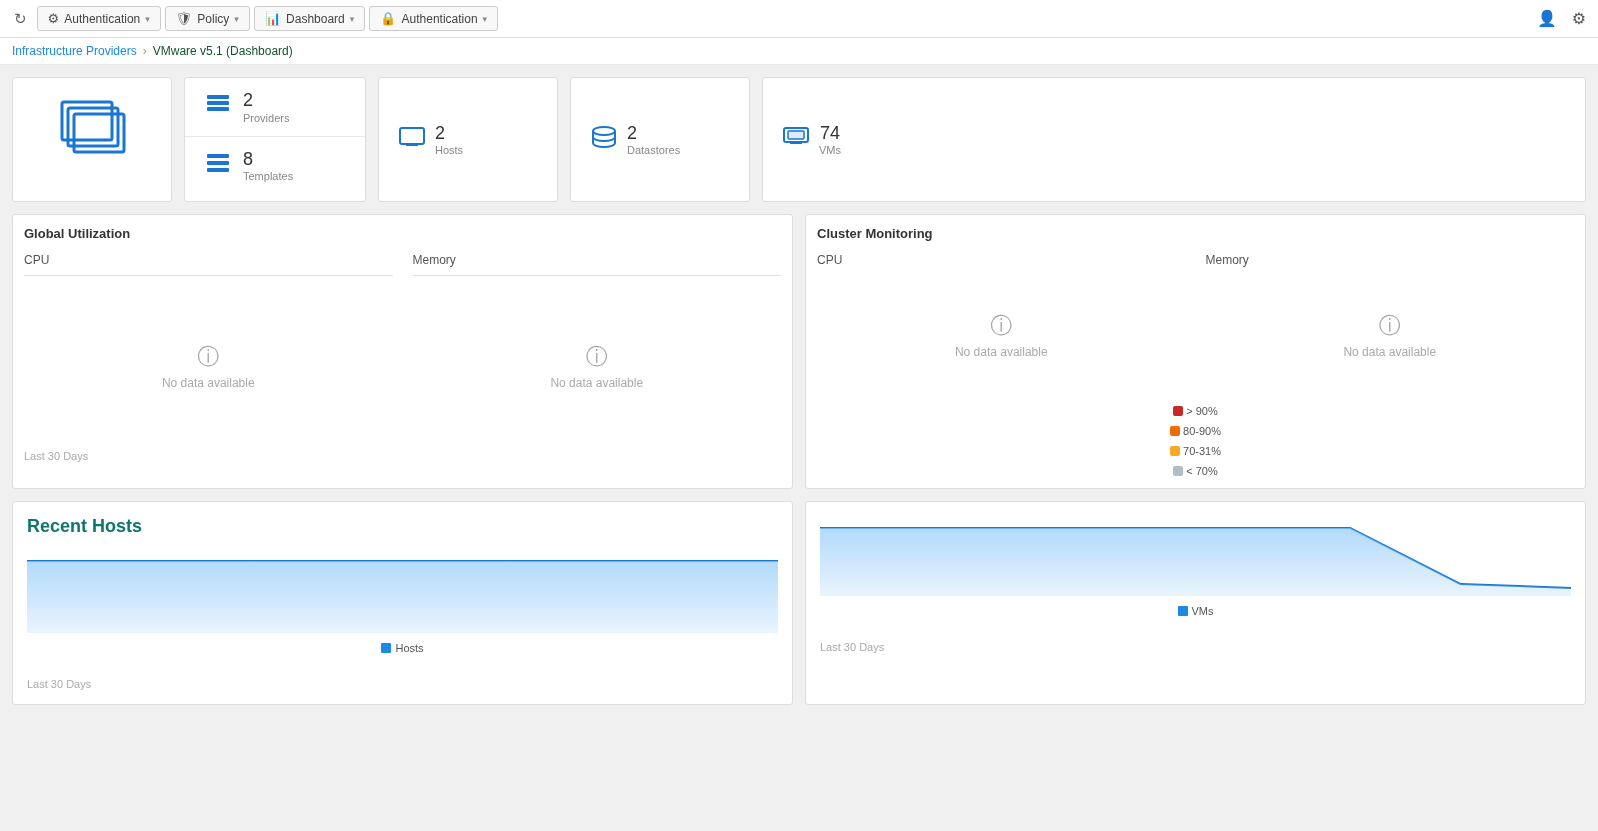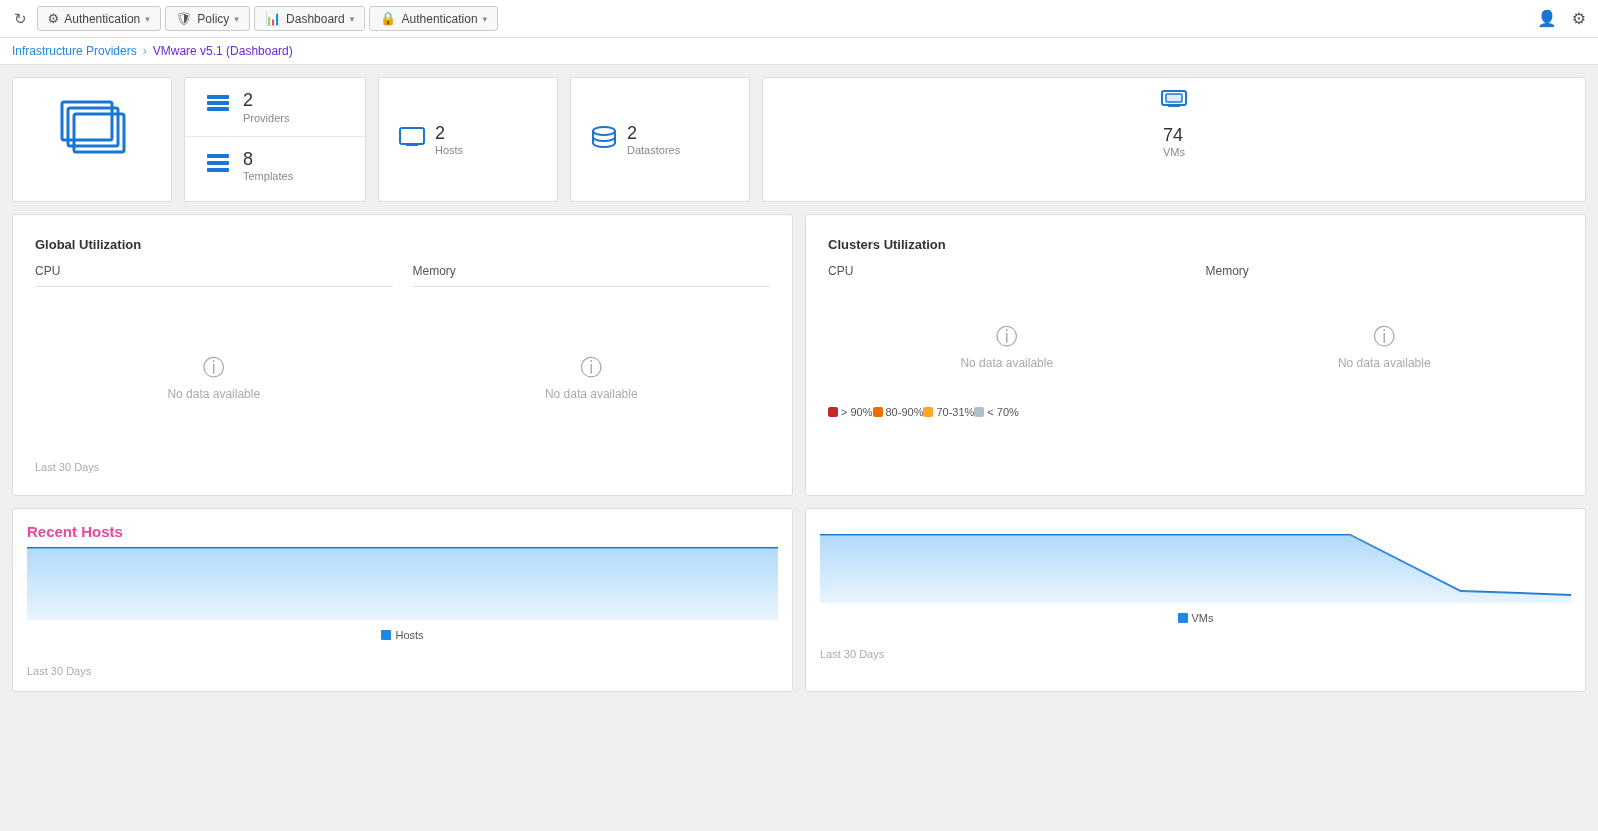--- a/index.html
+++ b/index.html
@@ -25,21 +25,21 @@
     .top-nav-right { display: flex; align-items: center; gap: 6px; }
     .icon-btn { background: none; border: none; cursor: pointer; color: #555; font-size: 16px; padding: 4px; }
 
     
     .breadcrumb {
       padding: 6px 12px; background: #fff; border-bottom: 1px solid #e5e5e5;
       font-size: 12px; display: flex; align-items: center; gap: 6px;
     }
     .breadcrumb a { color: #1e88e5; text-decoration: none; }
     .breadcrumb .sep { color: #999; }
-    .breadcrumb .current { color: #6d28d9; }
+    .breadcrumb .current { color: #14532d; }
 
     
     .main { padding: 12px; background: #f0f0f0; }
 
     
     .summary-row {
       display: flex; gap: 12px; margin-bottom: 12px;
     }
     .summary-logo-card {
       background: #fff; border: 1px solid #ddd; border-radius: 3px;
@@ -68,50 +68,50 @@
     .summary-cards-vms .card-icon { color: #1e88e5; font-size: 20px; }
     .summary-cards-vms .card-count { font-size: 18px; font-weight: 300; color: #333; }
     .summary-cards-vms .card-label { font-size: 11px; color: #888; }
 
     
     .util-row {
       display: flex; gap: 12px; margin-bottom: 12px;
     }
     .util-card {
       background: #fff; border: 1px solid #ddd; border-radius: 3px;
-      flex: 1; padding: 22px;
+      flex: 1; padding: 11px;
     }
     .util-card h3 { font-size: 13px; font-weight: 600; color: #333; margin-bottom: 12px; }
     .util-charts { display: flex; gap: 20px; }
     .util-chart-item { flex: 1; }
     .util-chart-item .chart-title { font-size: 12px; color: #555; margin-bottom: 8px; }
     .util-chart-item .chart-divider { border: none; border-top: 1px solid #e0e0e0; margin-bottom: 30px; }
     .no-data-area {
       display: flex; flex-direction: column; align-items: center; justify-content: center;
       height: 120px; color: #aaa;
     }
     .no-data-area .info-icon { font-size: 22px; margin-bottom: 4px; }
     .no-data-area .no-data-text { font-size: 12px; color: #aaa; }
     .chart-footer { font-size: 11px; color: #aaa; margin-top: 24px; }
 
     
     .cluster-util-charts { display: flex; gap: 20px; }
     .cluster-chart-item { flex: 1; }
     .cluster-chart-item .chart-title { font-size: 12px; color: #555; margin-bottom: 8px; }
-    .legend { display: flex; align-items: center; flex-wrap: wrap; }
+    .legend { display: flex; align-items: center; gap: 8px; margin-top: 10px; flex-wrap: wrap; flex-direction: column; }
     .legend-item { display: flex; align-items: center; gap: 3px; font-size: 11px; color: #555; }
     .legend-dot { width: 10px; height: 10px; border-radius: 2px; }
 
     
     .recent-row { display: flex; gap: 12px; }
     .recent-card {
       background: #fff; border: 1px solid #ddd; border-radius: 3px;
       flex: 1; padding: 14px;
     }
-    .recent-card h3 { font-size: 15px; font-weight: 600; color: #ec4899; margin-bottom: 0; }
+    .recent-card h3 { font-size: 18px; font-weight: 600; color: #0f766e; margin-bottom: 16px; }
     .chart-area { width: 100%; overflow: hidden; }
     .chart-legend { text-align: center; margin-top: 6px; font-size: 11px; color: #555; display: flex; align-items: center; justify-content: center; gap: 4px; }
     .chart-legend-dot { width: 10px; height: 10px; background: #1e88e5; display: inline-block; border-radius: 1px; }
 
     
     .stacked-icon { font-size: 48px; color: #1976d2; }
   </style>
 </head>
 <body>
 
@@ -216,21 +216,21 @@
             <path d="M2 5v6c0 2.2 4.9 4 11 4s11-1.8 11-4V5"></path>
             <path d="M2 11v6c0 2.2 4.9 4 11 4s11-1.8 11-4v-6"></path>
           </svg>
       </span>
       <div>
         <div class="card-count">2</div>
         <div class="card-label">Datastores</div>
       </div>
     </div>
 
-    <div class="summary-cards-vms" style="flex-direction:column; flex: 1;">
+    <div class="summary-cards-vms" style="flex-direction:row; flex: 1; text-align: center;">
       <span class="card-icon">
         <svg width="26" height="20" viewBox="0 0 26 20" fill="none" stroke="#1976d2" stroke-width="2">
             <rect x="1" y="1" width="24" height="14" rx="2"></rect>
             <line x1="7" y1="16" x2="19" y2="16"></line>
             <line x1="13" y1="15" x2="13" y2="17"></line>
             <rect x="5" y="4" width="16" height="8" rx="1" fill="#1976d2" fill-opacity="0.15" stroke="#1976d2" stroke-width="1.5"></rect>
           </svg>
       </span>
       <div>
         <div class="card-count">74</div>
@@ -259,21 +259,21 @@
           <div class="no-data-area">
             <span class="info-icon">ⓘ</span>
             <span class="no-data-text">No data available</span>
           </div>
         </div>
       </div>
       <div class="chart-footer">Last 30 Days</div>
     </div>
 
     <div class="util-card" style="flex: 1;">
-      <h3>Clusters Utilization</h3>
+      <h3>Cluster Monitoring</h3>
       <div class="cluster-util-charts">
         <div class="cluster-chart-item">
           <div class="chart-title">CPU</div>
           <div class="no-data-area">
             <span class="info-icon">ⓘ</span>
             <span class="no-data-text">No data available</span>
           </div>
         </div>
         <div class="cluster-chart-item">
           <div class="chart-title">Memory</div>

